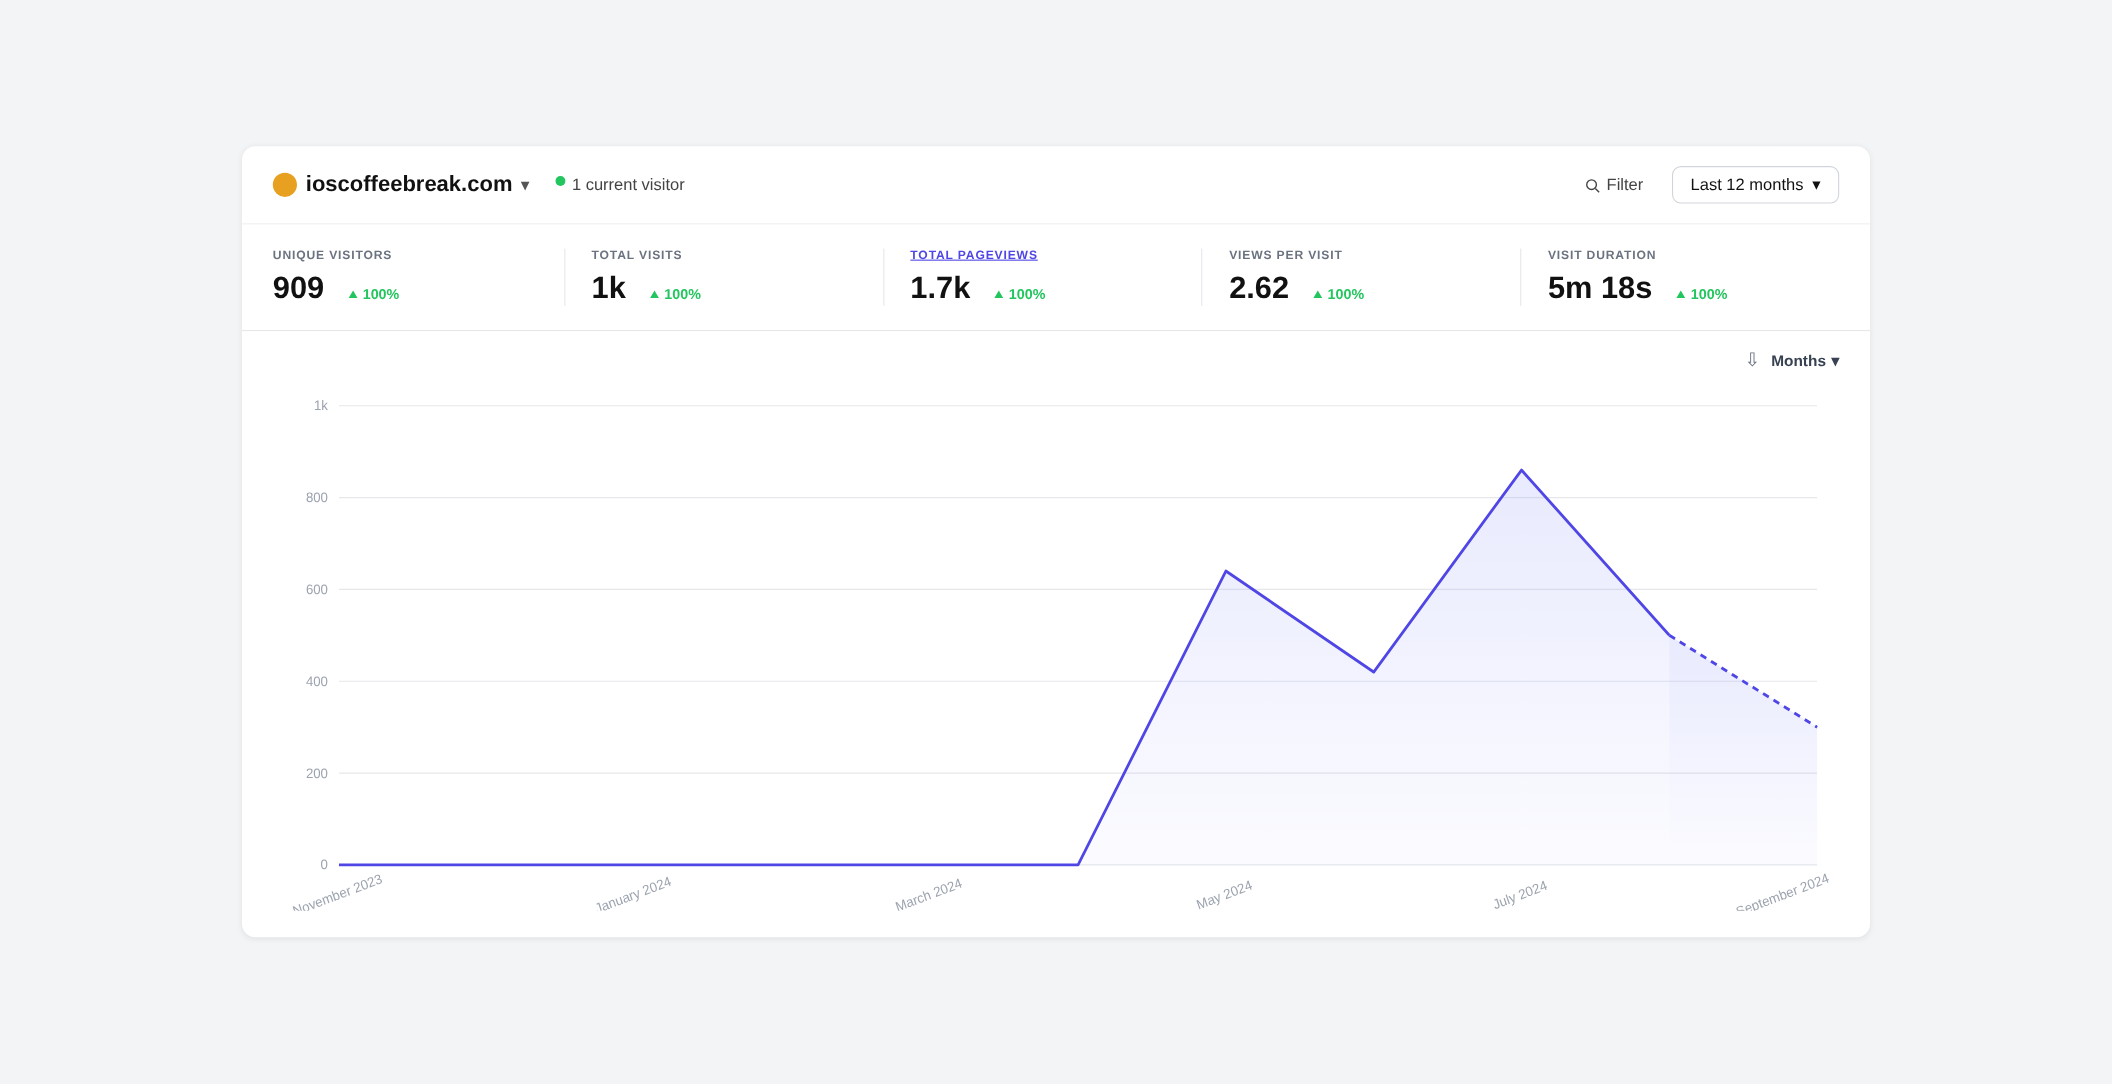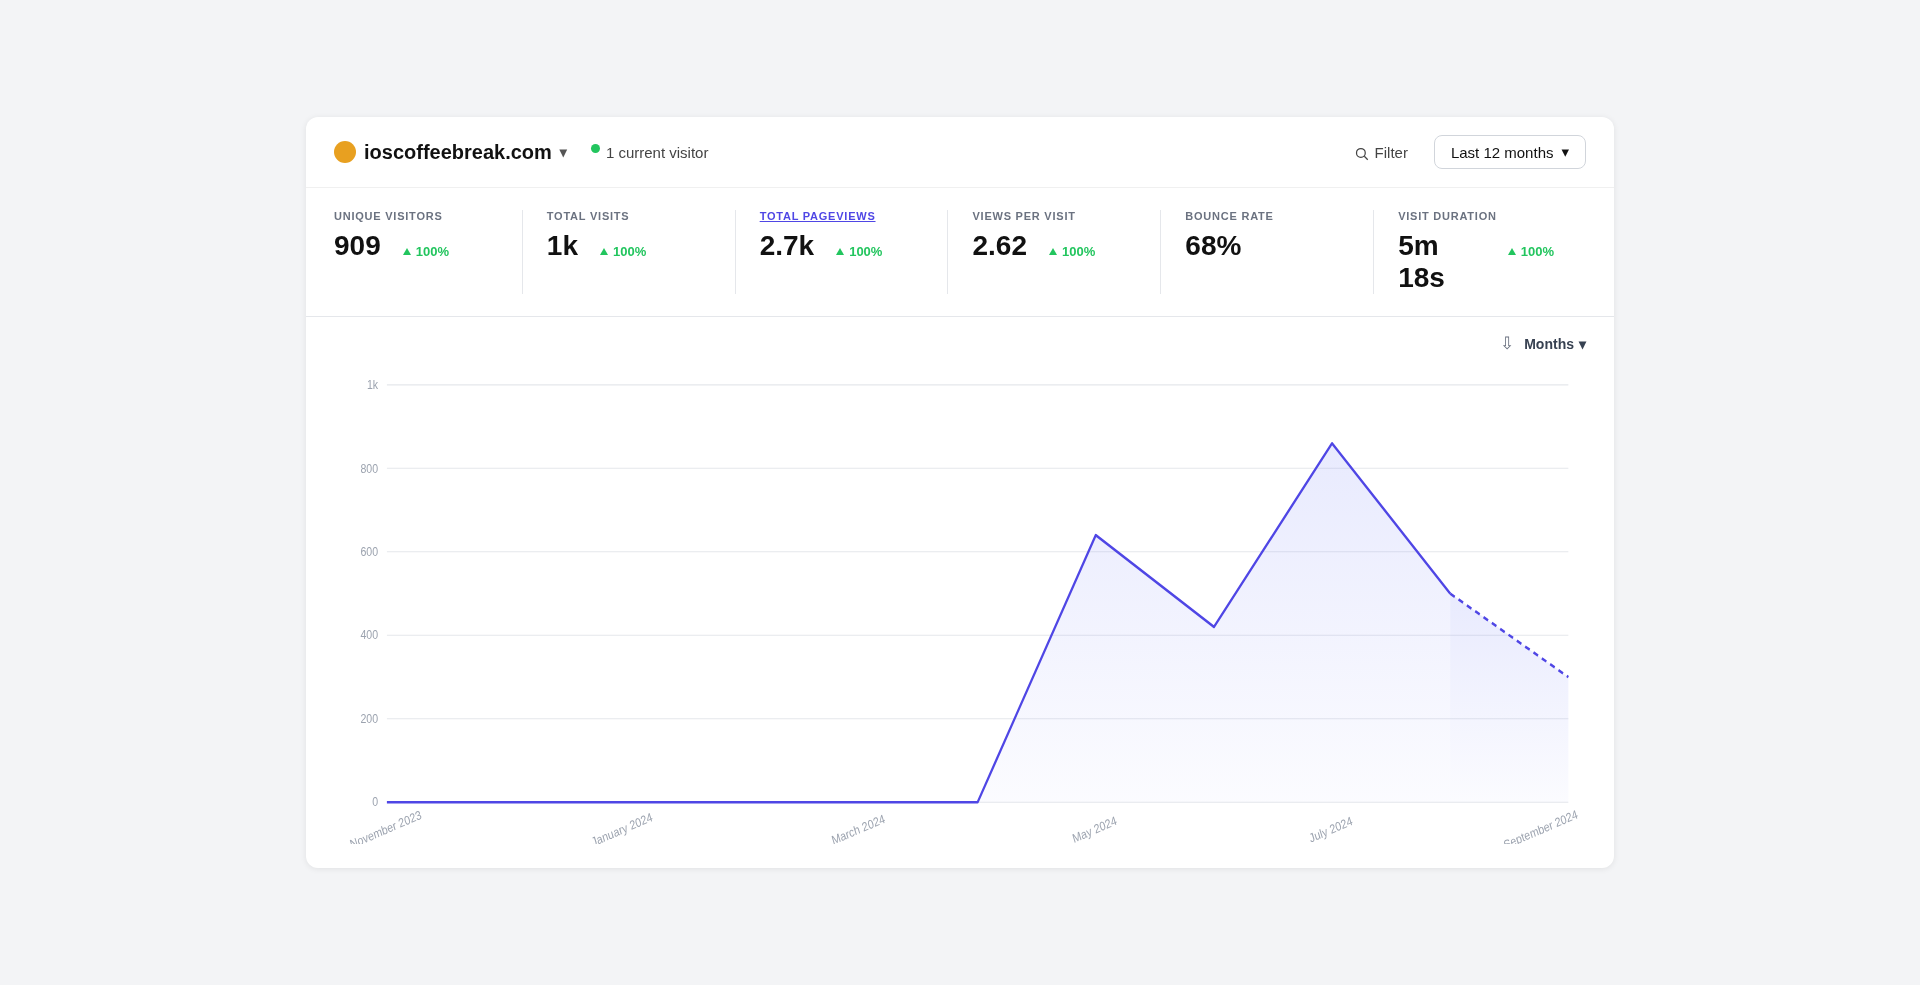--- a/index.html
+++ b/index.html
@@ -9,21 +9,21 @@
       display: flex;
       align-items: center;
       justify-content: center;
       min-height: 100vh;
       padding: 20px;
     }
     .card {
       background: #fff;
       border-radius: 12px;
       box-shadow: 0 1px 6px rgba(0,0,0,0.08);
-      width: 1308px;
+      width: 1480px;
       padding: 0;
       overflow: hidden;
     }
     .top-bar {
       display: flex;
       align-items: center;
       justify-content: space-between;
       padding: 18px 28px;
       border-bottom: 1px solid #f0f0f0;
     }
@@ -63,21 +63,21 @@
       background: #22c55e;
       border-radius: 50%;
     }
     .top-bar-right {
       display: flex;
       align-items: center;
       gap: 16px;
     }
     .filter-btn {
       display: flex;
-      align-items: flex-end;
+      align-items: center;
       gap: 6px;
       background: none;
       border: none;
       font-size: 15px;
       color: #444;
       cursor: pointer;
       padding: 6px 10px;
     }
     .date-range-btn {
       display: flex;
@@ -232,39 +232,33 @@
       <div class="metric-label">TOTAL VISITS</div>
       <div class="metric-value-row">
         <span class="metric-value">1k</span>
         <span class="metric-change"><span class="arrow-up"></span>100%</span>
       </div>
     </div>
 
     <div class="metric-item">
       <div class="metric-label active">TOTAL PAGEVIEWS</div>
       <div class="metric-value-row">
-        <span class="metric-value">2.7k</span>
+        <span class="metric-value">1.7k</span>
         <span class="metric-change"><span class="arrow-up"></span>100%</span>
       </div>
     </div>
 
     <div class="metric-item">
       <div class="metric-label">VIEWS PER VISIT</div>
       <div class="metric-value-row">
         <span class="metric-value">2.62</span>
         <span class="metric-change"><span class="arrow-up"></span>100%</span>
       </div>
     </div>
 
-    <div class="metric-item">
-      <div class="metric-label">BOUNCE RATE</div>
-      <div class="metric-value-row">
-        <span class="metric-value">68%</span>
-      </div>
-    </div>
 
     <div class="metric-item">
       <div class="metric-label">VISIT DURATION</div>
       <div class="metric-value-row">
         <span class="metric-value">5m 18s</span>
         <span class="metric-change"><span class="arrow-up"></span>100%</span>
       </div>
     </div>
   </div>
 

